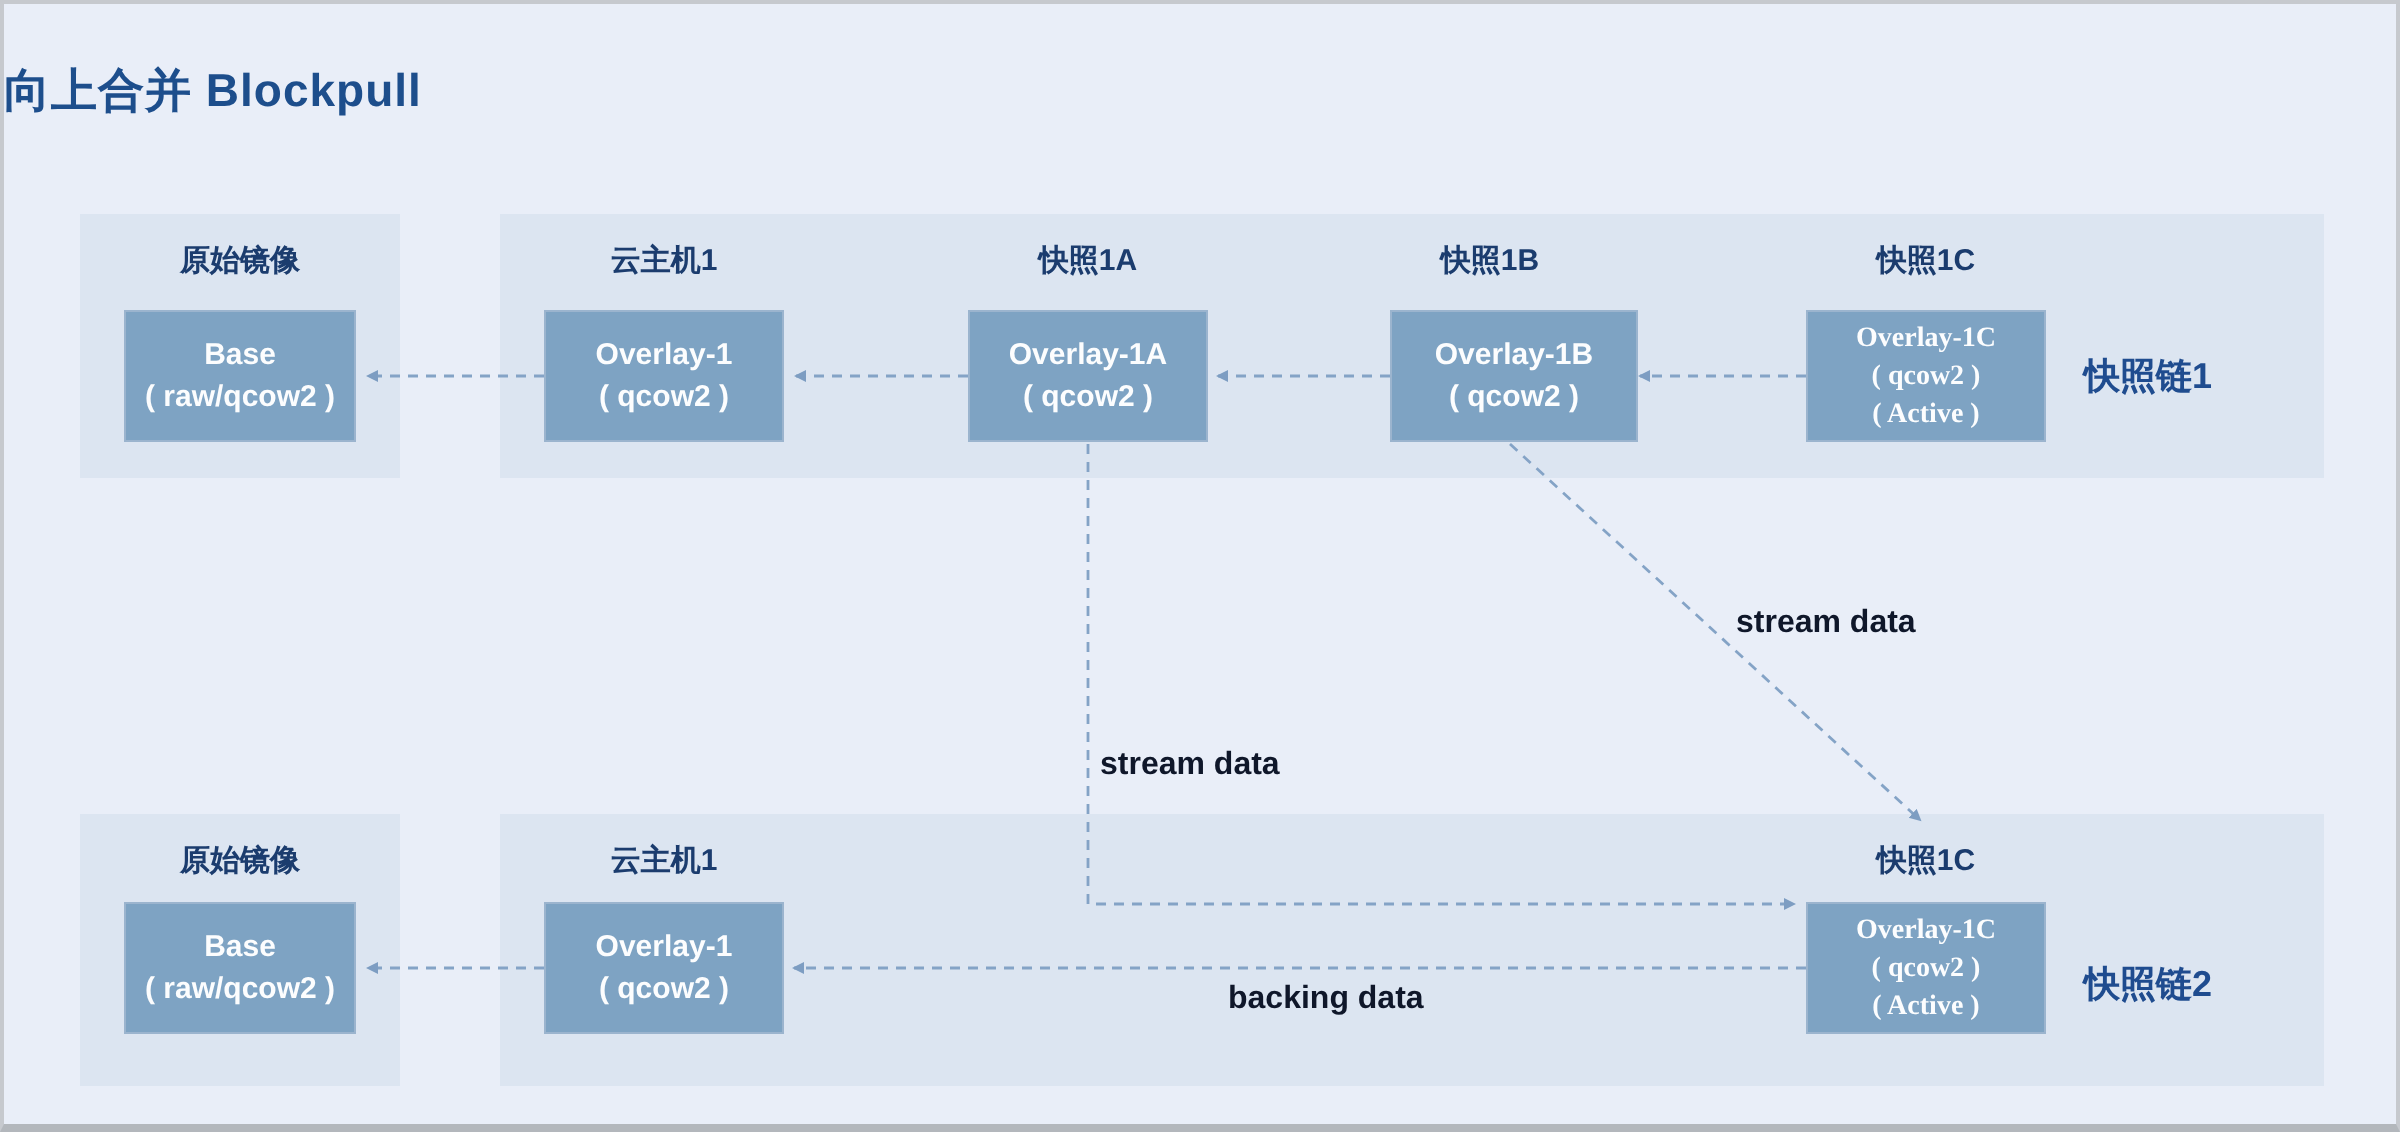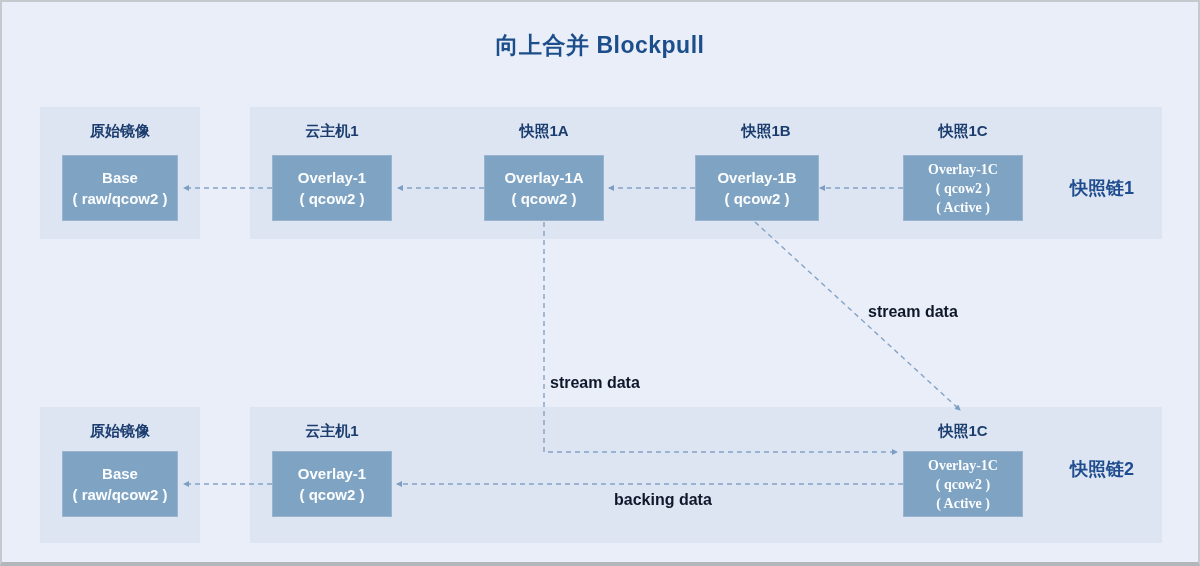--- a/index.html
+++ b/index.html
@@ -8,21 +8,21 @@
     width:1200px;height:566px;
     box-sizing:border-box;
     background:#e9eef8;
     border:2px solid #c6c9ce;
     border-bottom:4px solid #b3b7bc;
     font-family:"Liberation Sans","DejaVu Sans",sans-serif;
     overflow:hidden;
   }
   .title{
     position:absolute;left:0;top:28px;width:100%;
-    text-align:center;
+    text-align:left;
     font-size:23px;font-weight:700;color:#1d4e8c;
     letter-spacing:.5px;
   }
   .panel{
     position:absolute;
     background:#dce5f1;
   }
   .col-label{
     position:absolute;height:20px;
     text-align:center;
@@ -37,21 +37,20 @@
     display:flex;flex-direction:column;
     align-items:center;justify-content:center;
     color:#fcfdfe;font-size:15px;font-weight:600;
     text-align:center;
   }
   .node span{line-height:21px;display:block;}
   .node.three{font-size:14px;font-family:Liberation Serif, serif;}
   .node.three span{line-height:19px;}
   .chain-label{
     position:absolute;width:120px;height:22px;
-    text-align:center;
     font-size:18px;font-weight:700;color:#1f4c8f;
     line-height:22px;
   }
   .note{
     position:absolute;
     font-size:16px;font-weight:600;color:#0f172a;
     white-space:nowrap;
   }
   svg.wires{
     position:absolute;left:0;top:0;width:1200px;height:566px;
@@ -68,21 +67,21 @@
 <div class="canvas">
 
   <div class="title">向上合并 Blockpull</div>
 
   <div class="panel" style="left:38px;top:105px;width:160px;height:132px"></div>
   <div class="panel" style="left:248px;top:105px;width:912px;height:132px"></div>
 
   <div class="col-label" style="left:38px;top:119px;width:160px">原始镜像</div>
   <div class="col-label" style="left:270px;top:119px;width:120px">云主机1</div>
   <div class="col-label" style="left:482px;top:119px;width:120px">快照1A</div>
-  <div class="col-label" style="left:704px;top:119px;width:120px">快照1B</div>
+  <div class="col-label" style="left:683px;top:119px;width:120px">快照1B</div>
   <div class="col-label" style="left:901px;top:119px;width:120px">快照1C</div>
 
   <div class="node" style="left:60px;top:153px;width:116px">
     <span>Base</span>
     <span>( raw/qcow2 )</span>
   </div>
   <div class="node" style="left:270px;top:153px;width:120px">
     <span>Overlay-1</span>
     <span>( qcow2 )</span>
   </div>
@@ -116,21 +115,21 @@
   <div class="node" style="left:270px;top:449px;width:120px">
     <span>Overlay-1</span>
     <span>( qcow2 )</span>
   </div>
   <div class="node three" style="left:901px;top:449px;width:120px">
     <span>Overlay-1C</span>
     <span>( qcow2 )</span>
     <span>( Active )</span>
   </div>
 
-  <div class="chain-label" style="left:1040px;top:456px">快照链2</div>
+  <div class="chain-label" style="left:1040px;top:479px">快照链2</div>
 
   <svg class="wires" viewBox="0 0 1200 566">
     <defs>
       <marker id="arr" markerWidth="7" markerHeight="7" refX="5" refY="3" orient="auto" markerUnits="userSpaceOnUse">
         <path d="M0,0 L6,3 L0,6 Z" fill="#7d9dc2"></path>
       </marker>
     </defs>
     <line class="dash" x1="270" y1="186" x2="182" y2="186" marker-end="url(#arr)"></line>
     <line class="dash" x1="482" y1="186" x2="396" y2="186" marker-end="url(#arr)"></line>
     <line class="dash" x1="693" y1="186" x2="607" y2="186" marker-end="url(#arr)"></line>

